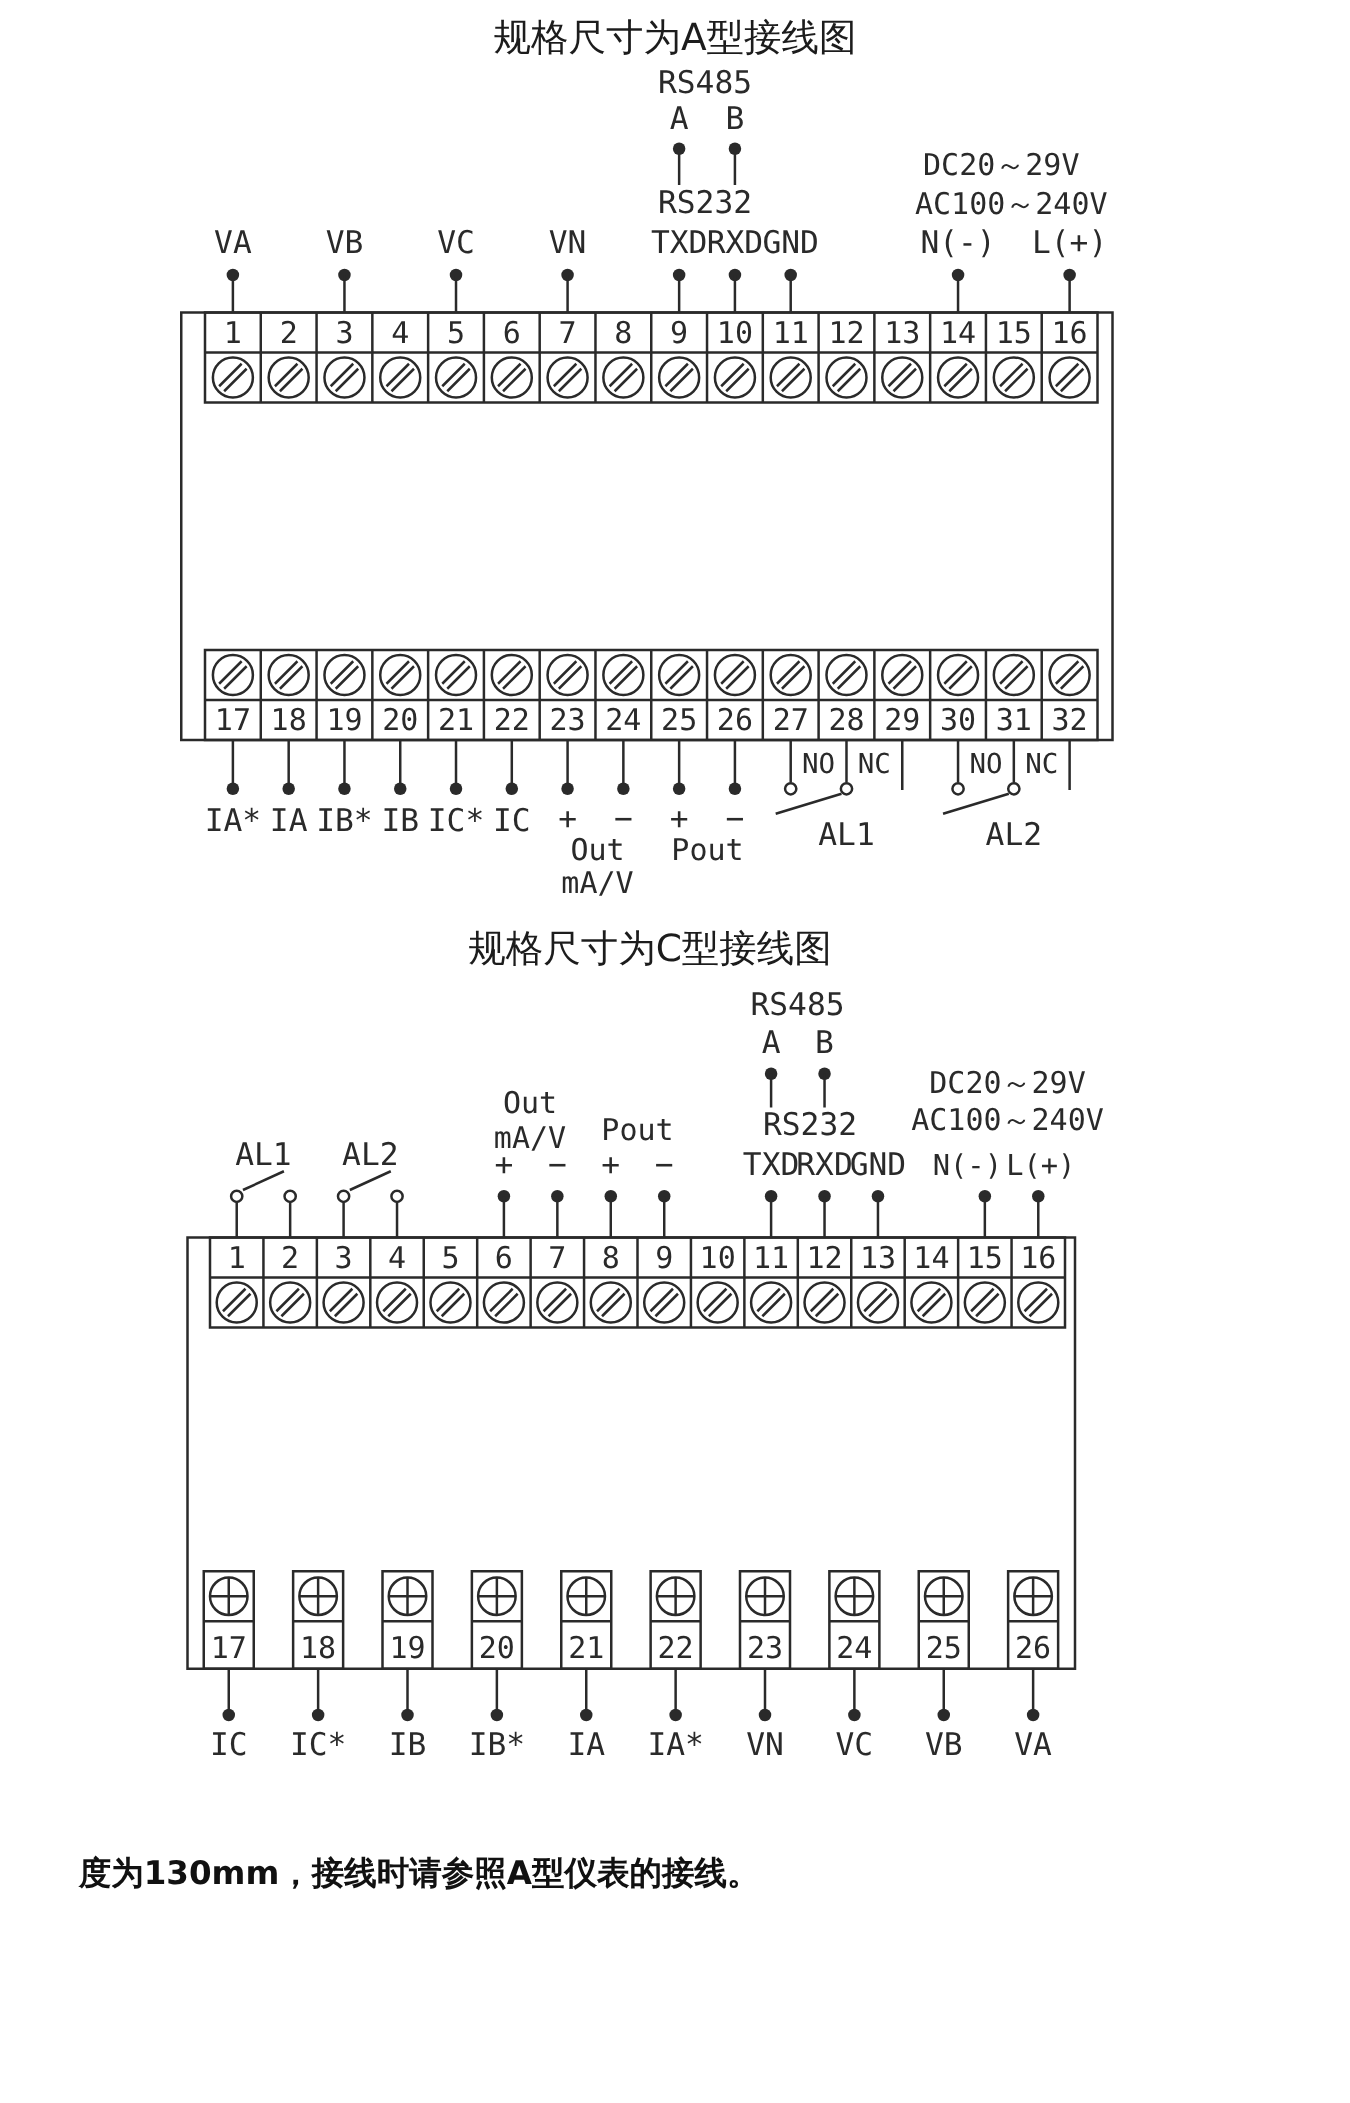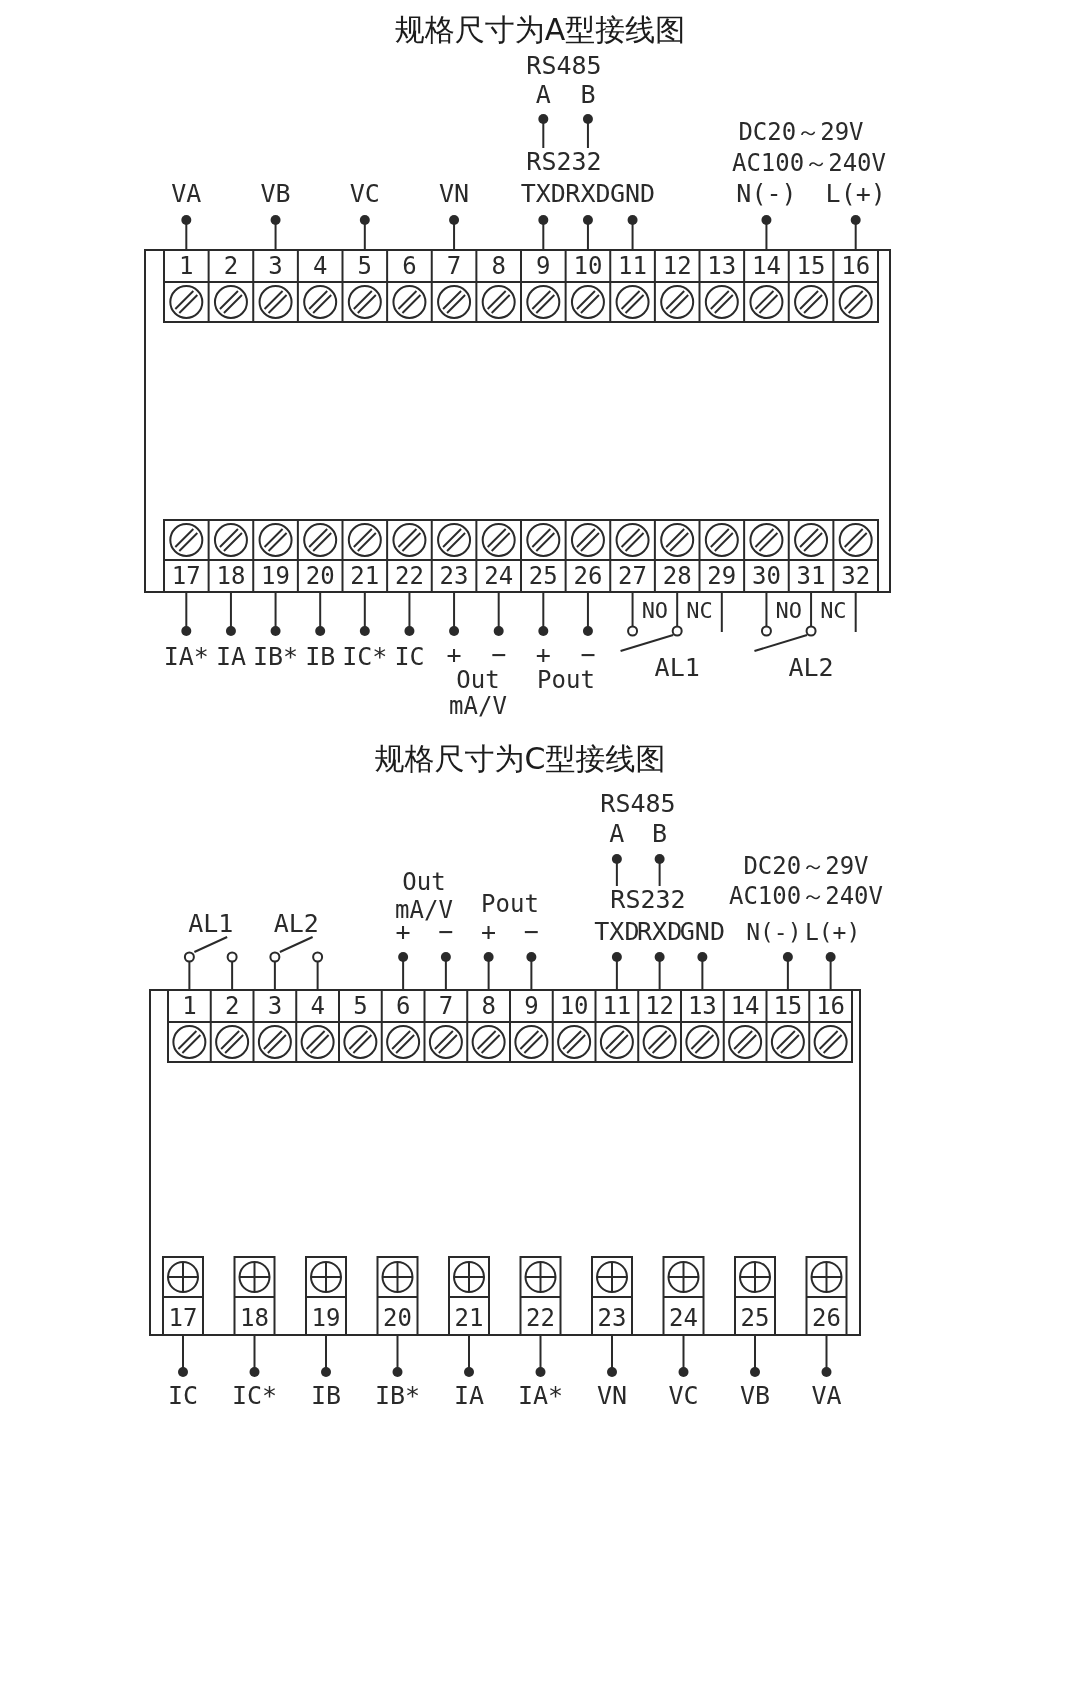--- a/index.html
+++ b/index.html
@@ -499,15 +499,16 @@
       <text x="683.5" y="1404" font-size="25" fill="#2a2a2a" text-anchor="middle" font-family="&quot;DejaVu Sans Mono&quot;,&quot;Liberation Mono&quot;,monospace">VC</text>
       <line x1="755" y1="1335" x2="755" y2="1372" stroke="#2a2a2a" stroke-width="2"></line>
       <circle cx="755" cy="1372" r="5" fill="#2a2a2a"></circle>
       <text x="755" y="1404" font-size="25" fill="#2a2a2a" text-anchor="middle" font-family="&quot;DejaVu Sans Mono&quot;,&quot;Liberation Mono&quot;,monospace">VB</text>
       <line x1="826.5" y1="1335" x2="826.5" y2="1372" stroke="#2a2a2a" stroke-width="2"></line>
       <circle cx="826.5" cy="1372" r="5" fill="#2a2a2a"></circle>
       <text x="826.5" y="1404" font-size="25" fill="#2a2a2a" text-anchor="middle" font-family="&quot;DejaVu Sans Mono&quot;,&quot;Liberation Mono&quot;,monospace">VA</text>
     </svg>
 
   <div class="note">
+    <span>度为130mm，接线时请参照A型仪表的接线。</span>
   </div>
 
 </div>
 
 </body></html>

